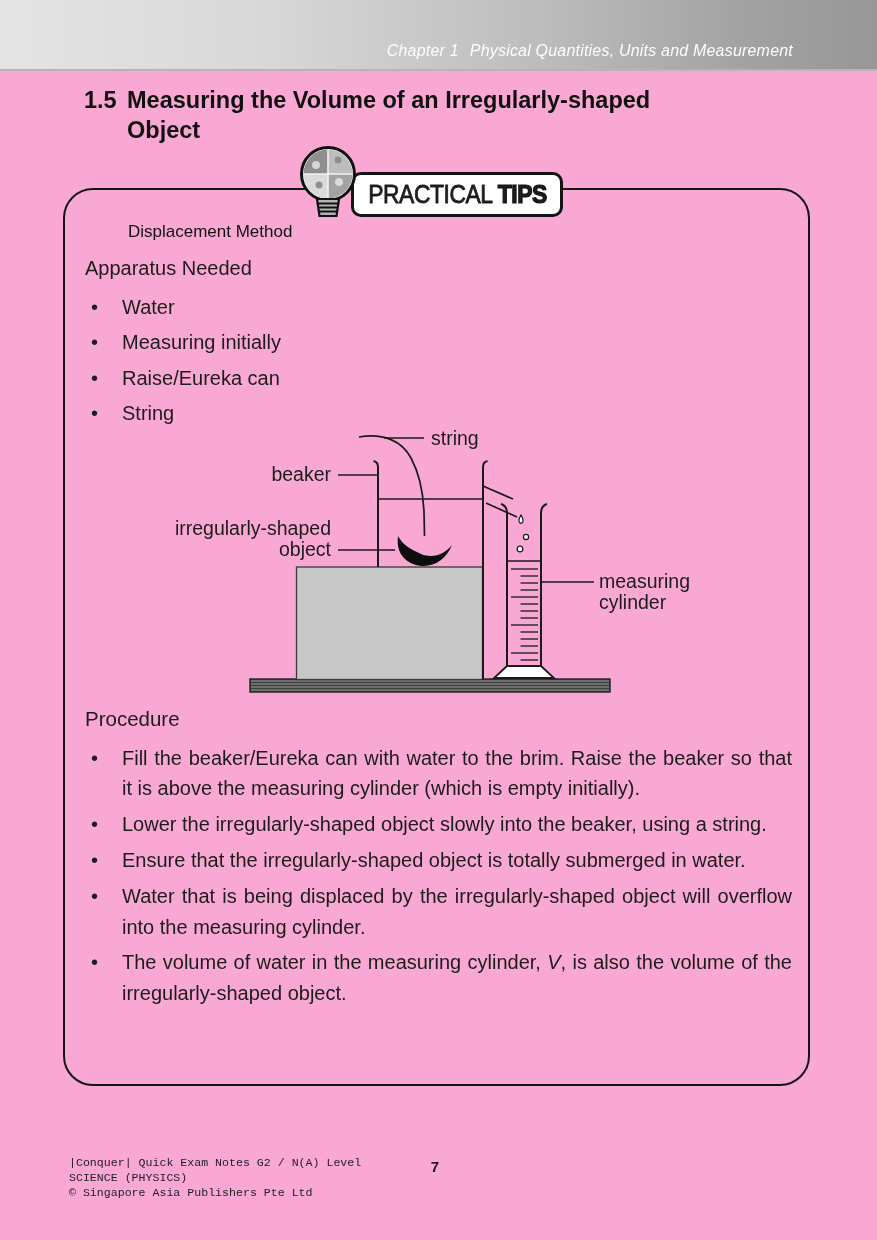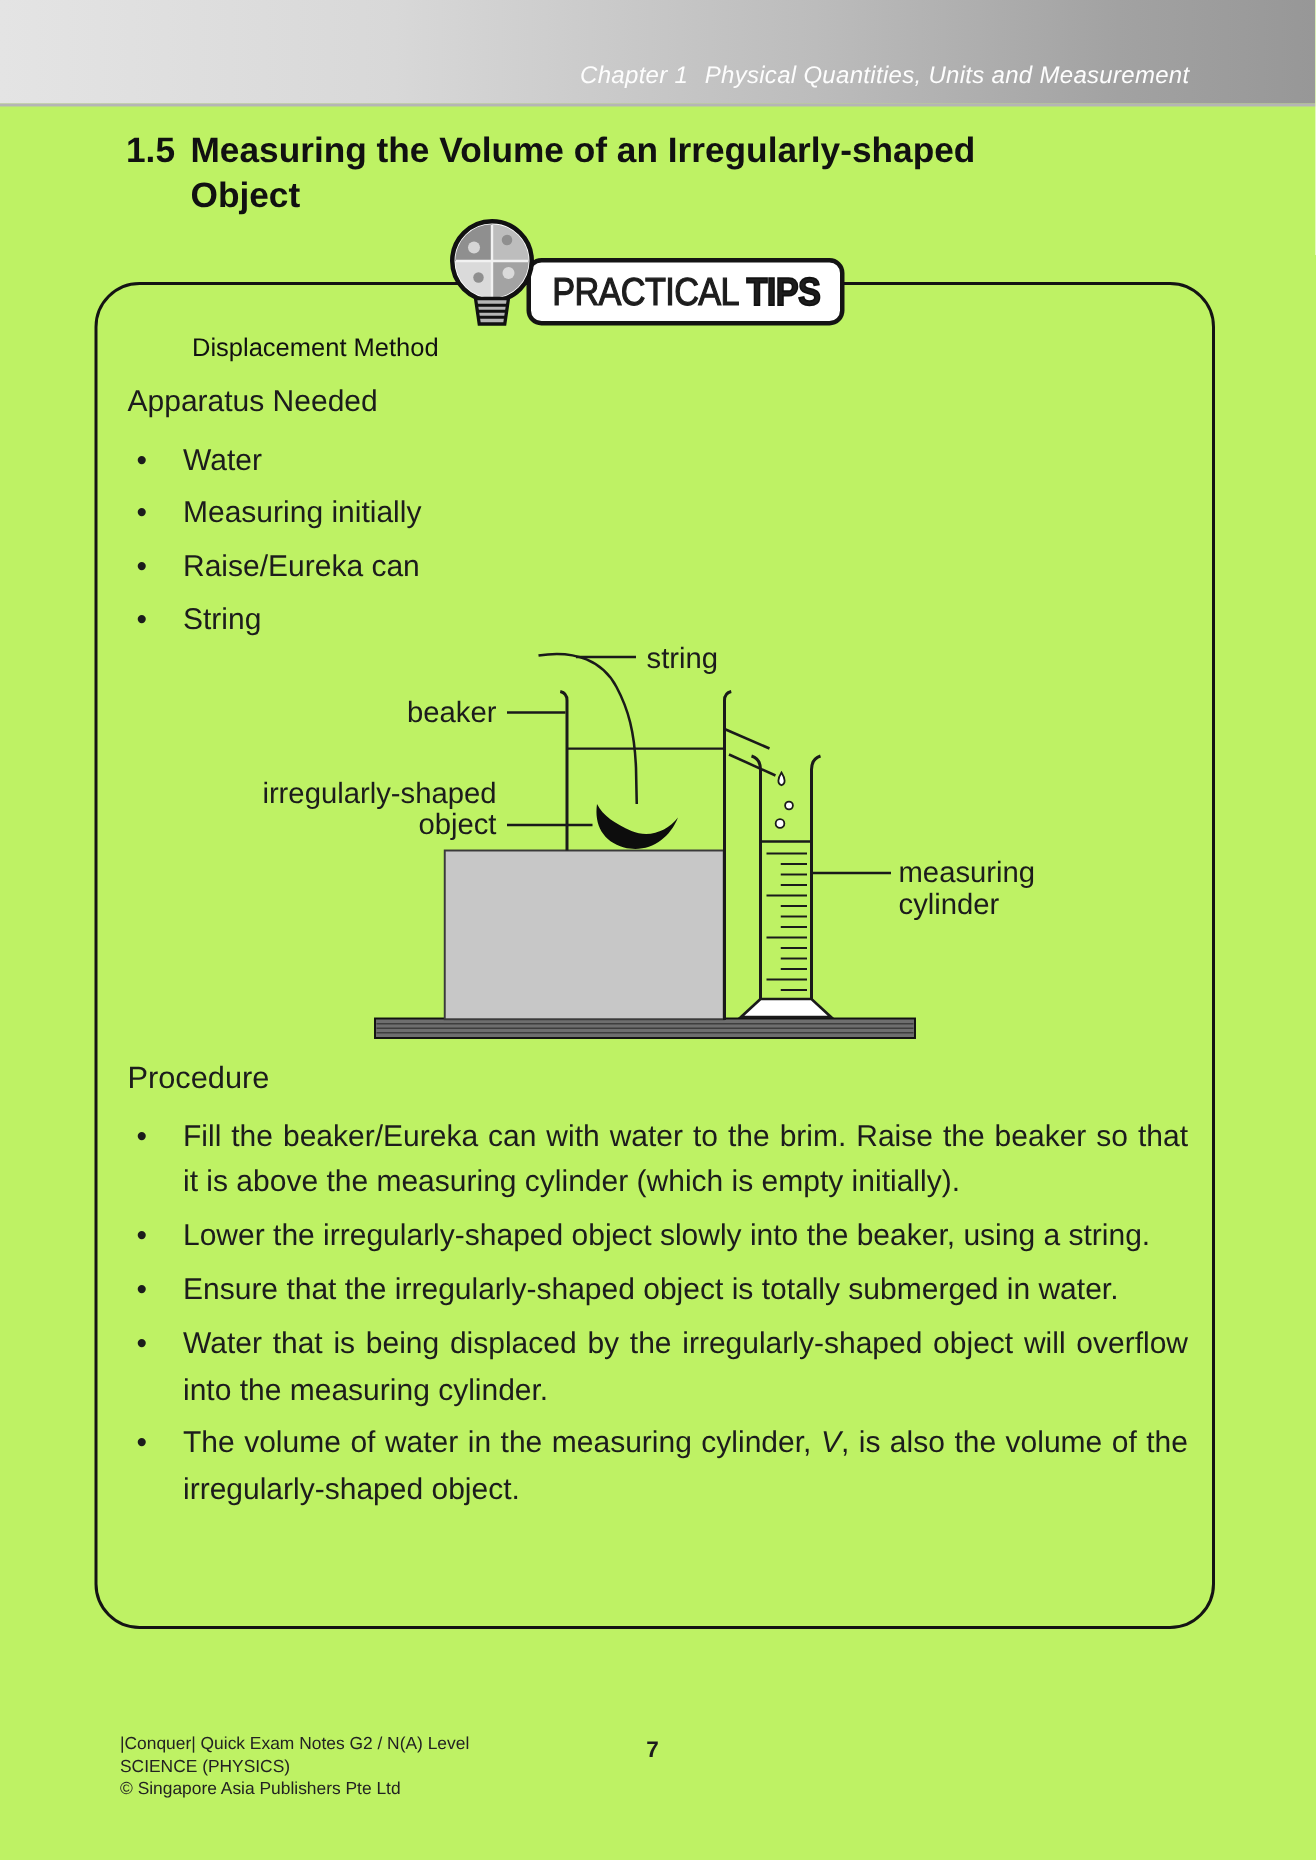--- a/index.html
+++ b/index.html
@@ -1,17 +1,17 @@
 <!DOCTYPE html>
 <html><head>
 <meta charset="utf-8">
 <style>
   html,body { margin:0; padding:0; background:#fff; }
   .page {
-    position:relative; width:877px; height:1240px; background:#bef264;
+    position:relative; width:877px; height:1240px; background:#f9a8d4;
     font-family:"Liberation Sans", sans-serif; color:#1c1c1c; overflow:hidden;
   }
 
   
   .banner {
     position:absolute; left:0; top:0; width:877px; height:69px;
     background:linear-gradient(to right,#e4e4e4 0%, #d8d8d8 30%, #bcbcbc 62%, #a2a2a2 85%, #979797 100%);
     border-bottom:2px solid #b5b5b5;
   }
   .banner-text {
@@ -57,21 +57,21 @@
     position:relative; padding-left:37px; margin-bottom:5.5px;
     font-size:20px; line-height:30.4px; text-align:justify; text-justify:inter-word;
   }
   .var-italic { font-style:italic; }
 
   
   .diagram-svg { position:absolute; left:170px; top:425px; width:645px; height:280px; }
   .diagram-svg text { font-family:"Liberation Sans", sans-serif; font-size:19.5px; fill:#1c1c1c; }
 
   
-  .footer { position:absolute; left:80px; top:1155px; font-size:11.6px; line-height:15.2px; color:#222; }
+  .footer { position:absolute; left:69px; top:1155px; font-size:11.6px; line-height:15.2px; color:#222;font-family:Liberation Mono, monospace; }
   .page-number { position:absolute; left:418px; top:1158px; width:34px; text-align:center; font-size:15px; font-weight:bold; }
 </style>
 </head>
 <body>
 
 <div class="page">
 
   <div class="banner">
     <div class="banner-text">
       <span class="chapter-label">Chapter 1</span><span>Physical Quantities, Units and Measurement</span>

